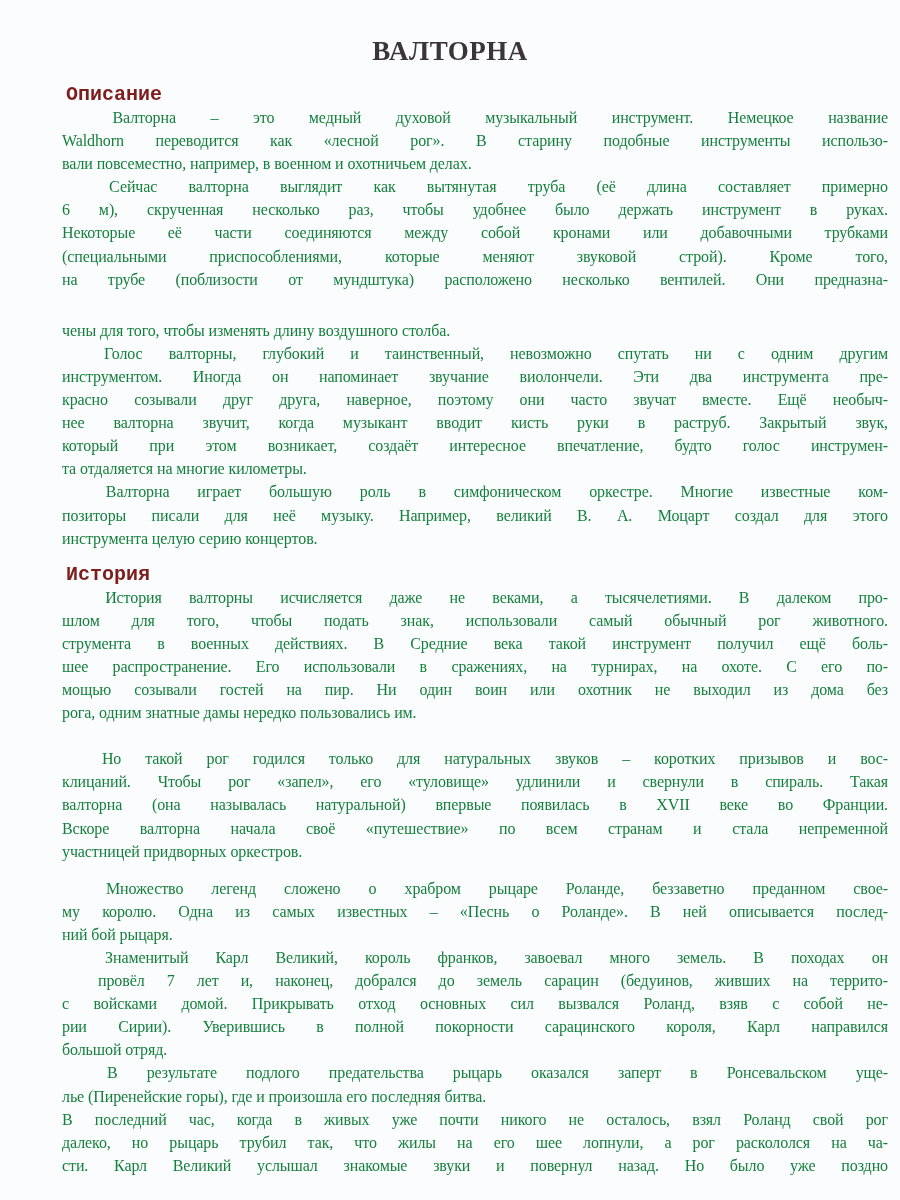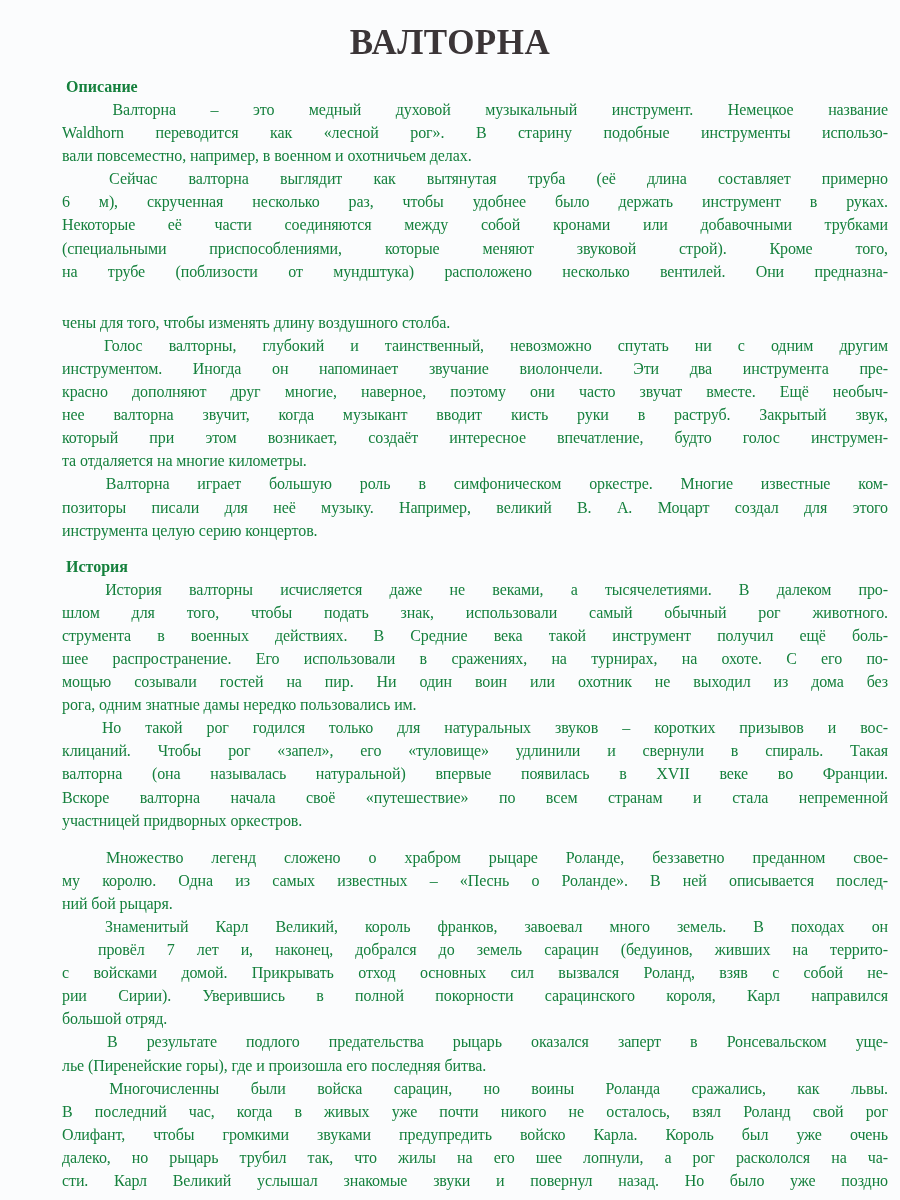--- a/index.html
+++ b/index.html
@@ -12,37 +12,37 @@
   .page {
     position: relative;
     width: 900px; height: 1200px;
     box-sizing: border-box;
     padding: 18px 12px 0 62px;
   }
   .title {
     text-align: center;
     font-family: "Liberation Serif", serif;
     font-weight: bold;
-    font-size: 35px;
+    font-size: 27px;
     letter-spacing: 0.5px;
     color: #3b3537;
-    margin: 8px 0 16px 0;
+    margin: 16px 0 16px 0;
     padding-right: 50px;
     height: 34px;
     line-height: 34px;
   }
   .section { margin: 0; }
   .section + .section { margin-top: 14px; }
   .heading {
-    font-family: Liberation Serif, serif;
+    font-family: Liberation Mono, monospace;
     font-weight: bold;
-    font-size: 16px;
+    font-size: 20px;
     line-height: 22px;
     margin-left: 4px;
-    color: #15803d;
+    color: #7f1d1d;
   }
   .para {
     font-family: "Liberation Serif", serif;
     font-size: 16px;
     line-height: 23.1px;
     text-align: justify;
     text-indent: 0;
     margin: 0;
     color: #15803d;
     letter-spacing: -0.1px;
@@ -68,21 +68,21 @@
       <span class="line" style="padding-left: 0px; display: block; white-space: nowrap; word-spacing: 0px;"> &nbsp;Сейчас валторна выглядит как вытянутая труба (её длина составляет примерно</span>
       <span class="line" style="display: block; white-space: nowrap; word-spacing: 0px;">6 м), скрученная несколько раз, чтобы удобнее было держать инструмент в руках.</span>
       <span class="line" style="display: block; white-space: nowrap; word-spacing: 0px;">Некоторые её части соединяются между собой кронами или добавочными трубками</span>
       <span class="line" style="display: block; white-space: nowrap; word-spacing: 0px;">(специальными приспособлениями, которые меняют звуковой строй). Кроме того,</span>
       <span class="line" style="display: block; white-space: nowrap; word-spacing: 0px;">на трубе (поблизости от мундштука) расположено несколько вентилей. Они предназна-</span>
       <span class="line last" style="display: block; white-space: nowrap; margin-top: 28px;">чены для того, чтобы изменять длину воздушного столба.</span>
     </div>
     <div class="para">
       <span class="line" style="padding-left: 0px; display: block; white-space: nowrap; word-spacing: 0px;"> &nbsp;Голос валторны, глубокий и таинственный, невозможно спутать ни с одним другим</span>
       <span class="line" style="display: block; white-space: nowrap; word-spacing: 0px;">инструментом. Иногда он напоминает звучание виолончели. Эти два инструмента пре-</span>
-      <span class="line" style="display: block; white-space: nowrap; word-spacing: 0px;">красно дополняют друг многие, наверное, поэтому они часто звучат вместе. Ещё необыч-</span>
+      <span class="line" style="display: block; white-space: nowrap; word-spacing: 0px;">красно созывали друг друга, наверное, поэтому они часто звучат вместе. Ещё необыч-</span>
       <span class="line" style="display: block; white-space: nowrap; word-spacing: 0px;">нее валторна звучит, когда музыкант вводит кисть руки в раструб. Закрытый звук,</span>
       <span class="line" style="display: block; white-space: nowrap; word-spacing: 0px;">который при этом возникает, создаёт интересное впечатление, будто голос инструмен-</span>
       <span class="line last" style="display: block; white-space: nowrap;">та отдаляется на многие километры.</span>
     </div>
     <div class="para">
       <span class="line" style="padding-left: 0px; display: block; white-space: nowrap; word-spacing: 0px;"> &nbsp;Валторна играет большую роль в симфоническом оркестре. Многие известные ком-</span>
       <span class="line" style="display: block; white-space: nowrap; word-spacing: 0px;">позиторы писали для неё музыку. Например, великий В. А. Моцарт создал для этого</span>
       <span class="line last" style="display: block; white-space: nowrap;">инструмента целую серию концертов.</span>
     </div>
   </div>
@@ -91,21 +91,21 @@
     <div class="heading">История</div>
     <div class="para">
       <span class="line" style="padding-left: 0px; display: block; white-space: nowrap; word-spacing: 0px;"> &nbsp;История валторны исчисляется даже не веками, а тысячелетиями. В далеком про-</span>
       <span class="line" style="display: block; white-space: nowrap; word-spacing: 0px;">шлом для того, чтобы подать знак, использовали самый обычный рог животного.</span>
       <span class="line" style="display: block; white-space: nowrap; word-spacing: 0px;">струмента в военных действиях. В Средние века такой инструмент получил ещё боль-</span>
       <span class="line" style="display: block; white-space: nowrap; word-spacing: 0px;">шее распространение. Его использовали в сражениях, на турнирах, на охоте. С его по-</span>
       <span class="line" style="display: block; white-space: nowrap; word-spacing: 0px;">мощью созывали гостей на пир. Ни один воин или охотник не выходил из дома без</span>
       <span class="line last" style="display: block; white-space: nowrap;">рога, одним знатные дамы нередко пользовались им.</span>
     </div>
     <div class="para">
-      <span class="line" style="padding-left: 0px; display: block; white-space: nowrap; word-spacing: 0px;"> &nbsp;Но такой рог годился только для натуральных звуков – коротких призывов и вос-</span>
+      <span class="line" style="padding-left: 0px; display: block; white-space: nowrap; word-spacing: 0px; margin-top: 23px;"> &nbsp;Но такой рог годился только для натуральных звуков – коротких призывов и вос-</span>
       <span class="line" style="display: block; white-space: nowrap; word-spacing: 0px;">клицаний. Чтобы рог «запел», его «туловище» удлинили и свернули в спираль. Такая</span>
       <span class="line" style="display: block; white-space: nowrap; word-spacing: 0px;">валторна (она называлась натуральной) впервые появилась в XVII веке во Франции.</span>
       <span class="line" style="display: block; white-space: nowrap; word-spacing: 0px;">Вскоре валторна начала своё «путешествие» по всем странам и стала непременной</span>
       <span class="line last" style="display: block; white-space: nowrap;">участницей придворных оркестров.</span>
     </div>
   </div>
 
   <div class="section">
     <div class="para">
       <span class="line" style="padding-left: 0px; display: block; white-space: nowrap; word-spacing: 0px;"> &nbsp;Множество легенд сложено о храбром рыцаре Роланде, беззаветно преданном свое-</span>
@@ -117,21 +117,19 @@
       <span class="line" style="display: block; white-space: nowrap; word-spacing: 0px; margin-left: 36px;">провёл 7 лет и, наконец, добрался до земель сарацин (бедуинов, живших на террито-</span>
       <span class="line" style="display: block; white-space: nowrap; word-spacing: 0px;">с войсками домой. Прикрывать отход основных сил вызвался Роланд, взяв с собой не-</span>
       <span class="line" style="display: block; white-space: nowrap; word-spacing: 0px;">рии Сирии). Уверившись в полной покорности сарацинского короля, Карл направился</span>
       <span class="line last" style="display: block; white-space: nowrap;">большой отряд.</span>
     </div>
     <div class="para">
       <span class="line" style="padding-left: 0px; display: block; white-space: nowrap; word-spacing: 0px;"> &nbsp;В результате подлого предательства рыцарь оказался заперт в Ронсевальском уще-</span>
       <span class="line last" style="display: block; white-space: nowrap;">лье (Пиренейские горы), где и произошла его последняя битва.</span>
     </div>
     <div class="para">
-      <span class="line" style="padding-left: 0px; display: block; white-space: nowrap; word-spacing: 0px;"> &nbsp;Многочисленны были войска сарацин, но воины Роланда сражались, как львы.</span>
       <span class="line" style="display: block; white-space: nowrap; word-spacing: 0px;">В последний час, когда в живых уже почти никого не осталось, взял Роланд свой рог</span>
-      <span class="line" style="display: block; white-space: nowrap; word-spacing: 0px;">Олифант, чтобы громкими звуками предупредить войско Карла. Король был уже очень</span>
       <span class="line" style="display: block; white-space: nowrap; word-spacing: 0px;">далеко, но рыцарь трубил так, что жилы на его шее лопнули, а рог раскололся на ча-</span>
       <span class="line" style="display: block; white-space: nowrap; word-spacing: 0px;">сти. Карл Великий услышал знакомые звуки и повернул назад. Но было уже поздно</span>
 
     </div>
   </div>
 </div>
 
 </body></html>

